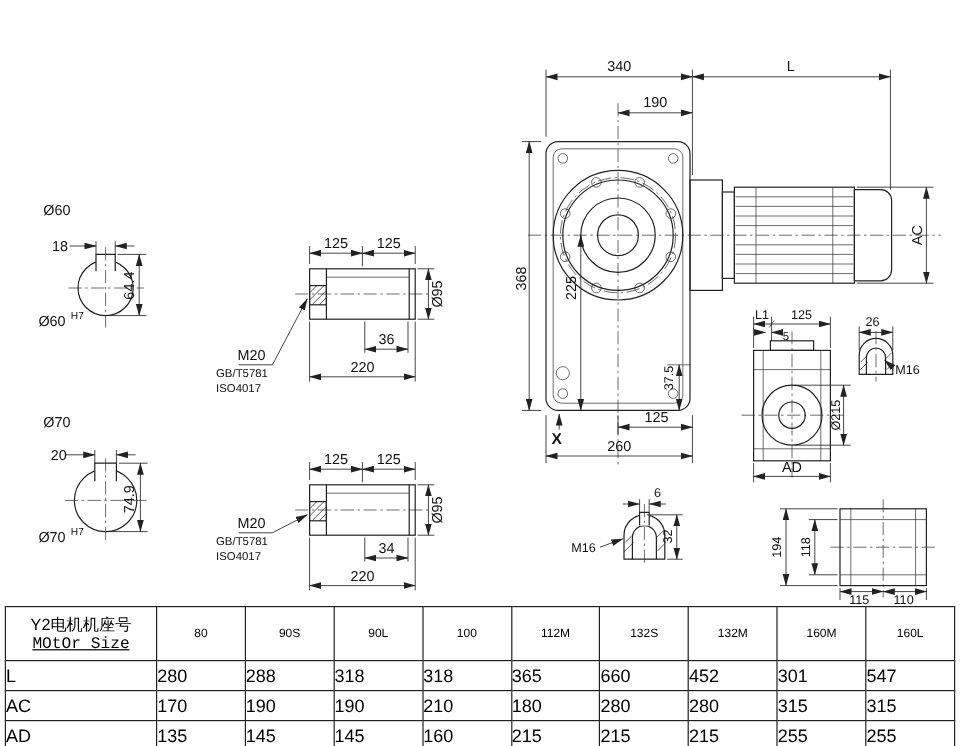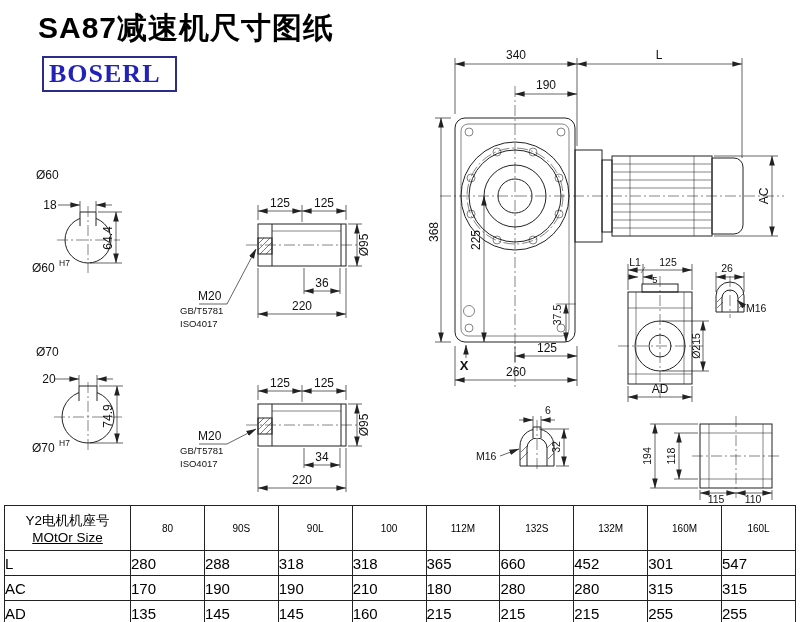--- a/index.html
+++ b/index.html
@@ -18,21 +18,21 @@
   .hatch{stroke:#222;stroke-width:0.6;}
   .dim{font-size:12px;}
   .dim-s{font-size:10.5px;}
   .dim-xs{font-size:9.5px;}
   .dim-b{font-size:13px;font-weight:700;}
   #dim-table{position:absolute;left:4px;top:505px;width:792px;border-collapse:collapse;table-layout:fixed;background:#fff;}
   #dim-table th,#dim-table td{border:1px solid #222;vertical-align:middle;padding:0;color:#000;}
   #dim-table td{font-size:15px;height:24px;}
   #dim-table th{font-size:10px;font-weight:400;height:44px;}
   #dim-table th.rowhead{font-size:13.5px;}
-  .u{text-decoration:underline;}
+  .u{text-decoration:underline;font-family:Liberation Mono, monospace;}
   col.c0{width:126px;}
 </style>
 </head>
 <body>
 
 <div id="stage">
 
 <svg width="800" height="505" viewBox="0 0 800 505">
   <defs>
     <marker id="arr" viewBox="0 0 10 7" refX="9.6" refY="3.5" markerWidth="10" markerHeight="7" markerUnits="userSpaceOnUse" orient="auto-start-reverse">
@@ -317,24 +317,20 @@
     <line class="dl" x1="772" y1="490" x2="772" y2="500"></line>
     <line class="dl" x1="700" y1="493" x2="736" y2="493" marker-start="url(#arr)" marker-end="url(#arr)"></line>
     <line class="dl" x1="736" y1="493" x2="772" y2="493" marker-start="url(#arr)" marker-end="url(#arr)"></line>
     <text class="dim-s" text-anchor="middle" transform="rotate(-90 651 456)" x="651" y="456">194</text>
     <text class="dim-s" text-anchor="middle" transform="rotate(-90 675 456)" x="675" y="456">118</text>
     <text class="dim-s" text-anchor="middle" x="716" y="503">115</text>
     <text class="dim-s" text-anchor="middle" x="753" y="503">110</text>
   </g>
 </svg>
 
-<div id="title">SA87减速机尺寸图纸</div>
-<div id="brand">
-  <span>BOSERL</span>
-</div>
 
 <table id="dim-table">
   <colgroup>
         <col class="c0">
         <col>
         <col>
         <col>
         <col>
         <col>
         <col>

